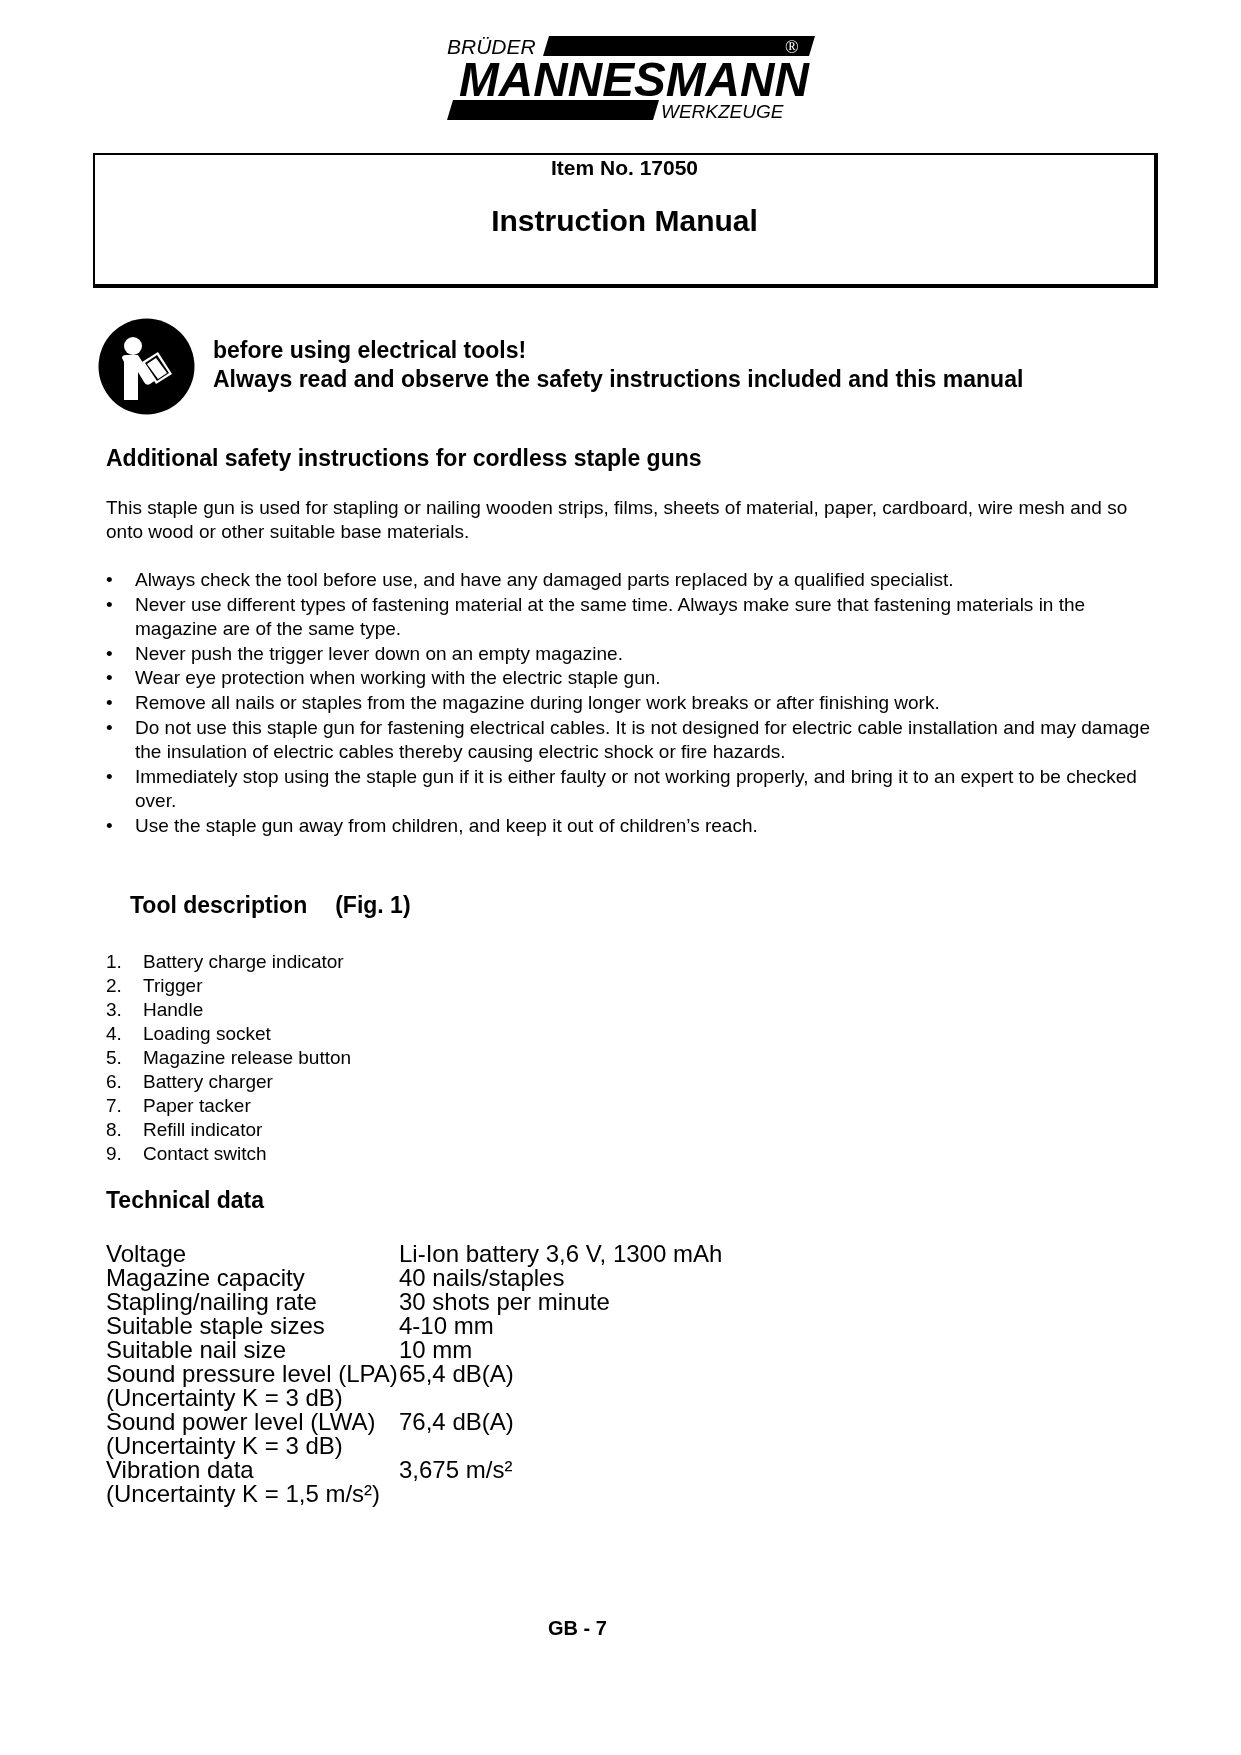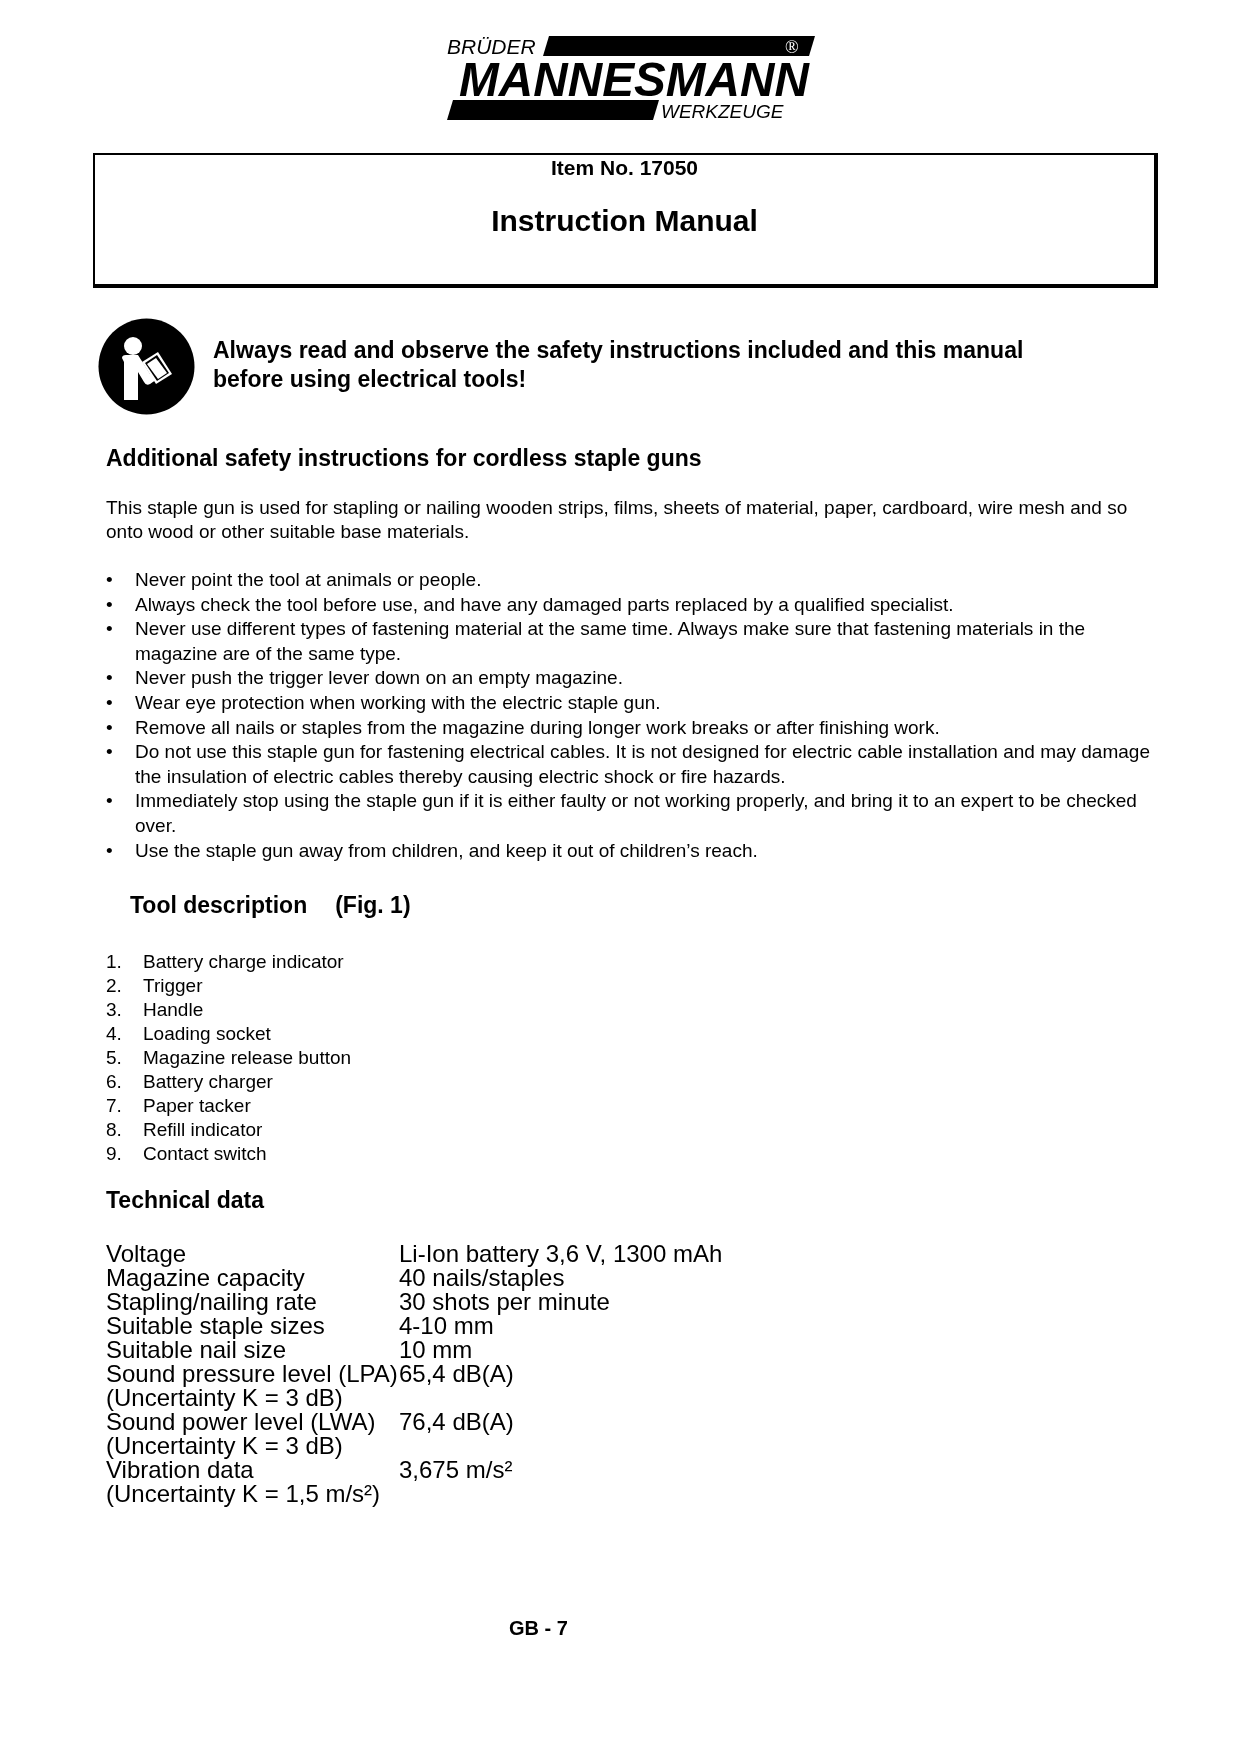--- a/index.html
+++ b/index.html
@@ -52,21 +52,21 @@
   }
   ol.parts li { font-size: 19px; line-height: 24px; display: flex; }
   ol.parts li .num { width: 37px; }
 
   .tech { position: absolute; left: 106px; top: 1242px; }
   .tech-row { display: flex; font-size: 24px; line-height: 24px; }
   .tech-row .lbl { width: 293px; }
 
   .footer {
     left: 0; width: 1077px; top: 1617px; text-align: center;
-    font-weight: bold; font-size: 20px;
+    font-weight: bold; font-size: 20px; padding-left: 39px;
   }
 </style>
 </head>
 <body>
 
 <div class="abs logo">
   <svg width="375" height="88" viewBox="0 0 375 88">
     <polygon points="104,2 370,2 364,22 98,22" fill="#000"></polygon>
     <text x="2" y="20" font-family="Liberation Sans, sans-serif" font-style="italic" font-size="21" fill="#000">BRÜDER</text>
     <text x="340" y="19" font-family="Liberation Serif, serif" font-size="18" fill="#fff">®</text>
@@ -85,29 +85,28 @@
   <svg width="97" height="97" viewBox="0 0 97 97">
     <circle cx="48.5" cy="48.5" r="48" fill="#000"></circle>
     <circle cx="35" cy="28" r="9" fill="#fff"></circle>
     <path d="M24 40 Q24 37 28 37 L40 37 L52 56 L68 48 L71 53 L52 66 Q48 68 46 64 L40 54 L40 82 L26 82 L26 44 Z" fill="#fff"></path>
     <polygon points="44,44 60,34 74,56 58,66" fill="#fff"></polygon>
     <polygon points="47,45 59,37 71,55 59,63" fill="#000"></polygon>
     <polygon points="49,46 58,40 69,55 60,61" fill="#fff"></polygon>
   </svg>
 </div>
 <div class="abs notice-text">
+  <div>before using electrical tools!</div>
   <div>Always read and observe the safety instructions included and this manual</div>
-  <div>before using electrical tools!</div>
 </div>
 
 <h2 class="sec" style="left:106px; top:444px;">Additional safety instructions for cordless staple guns</h2>
 <div class="abs body-text intro">This staple gun is used for stapling or nailing wooden strips, films, sheets of material, paper, cardboard, wire mesh and so onto wood or other suitable base materials.</div>
 
 <ul class="bullets">
-  <li>Never point the tool at animals or people.</li>
   <li>Always check the tool before use, and have any damaged parts replaced by a qualified specialist.</li>
   <li>Never use different types of fastening material at the same time. Always make sure that fastening materials in the magazine are of the same type.</li>
   <li>Never push the trigger lever down on an empty magazine.</li>
   <li>Wear eye protection when working with the electric staple gun.</li>
   <li>Remove all nails or staples from the magazine during longer work breaks or after finishing work.</li>
   <li>Do not use this staple gun for fastening electrical cables. It is not designed for electric cable installation and may damage the insulation of electric cables thereby causing electric shock or fire hazards.</li>
   <li>Immediately stop using the staple gun if it is either faulty or not working properly, and bring it to an expert to be checked over.</li>
   <li>Use the staple gun away from children, and keep it out of children’s reach.</li>
 </ul>
 

